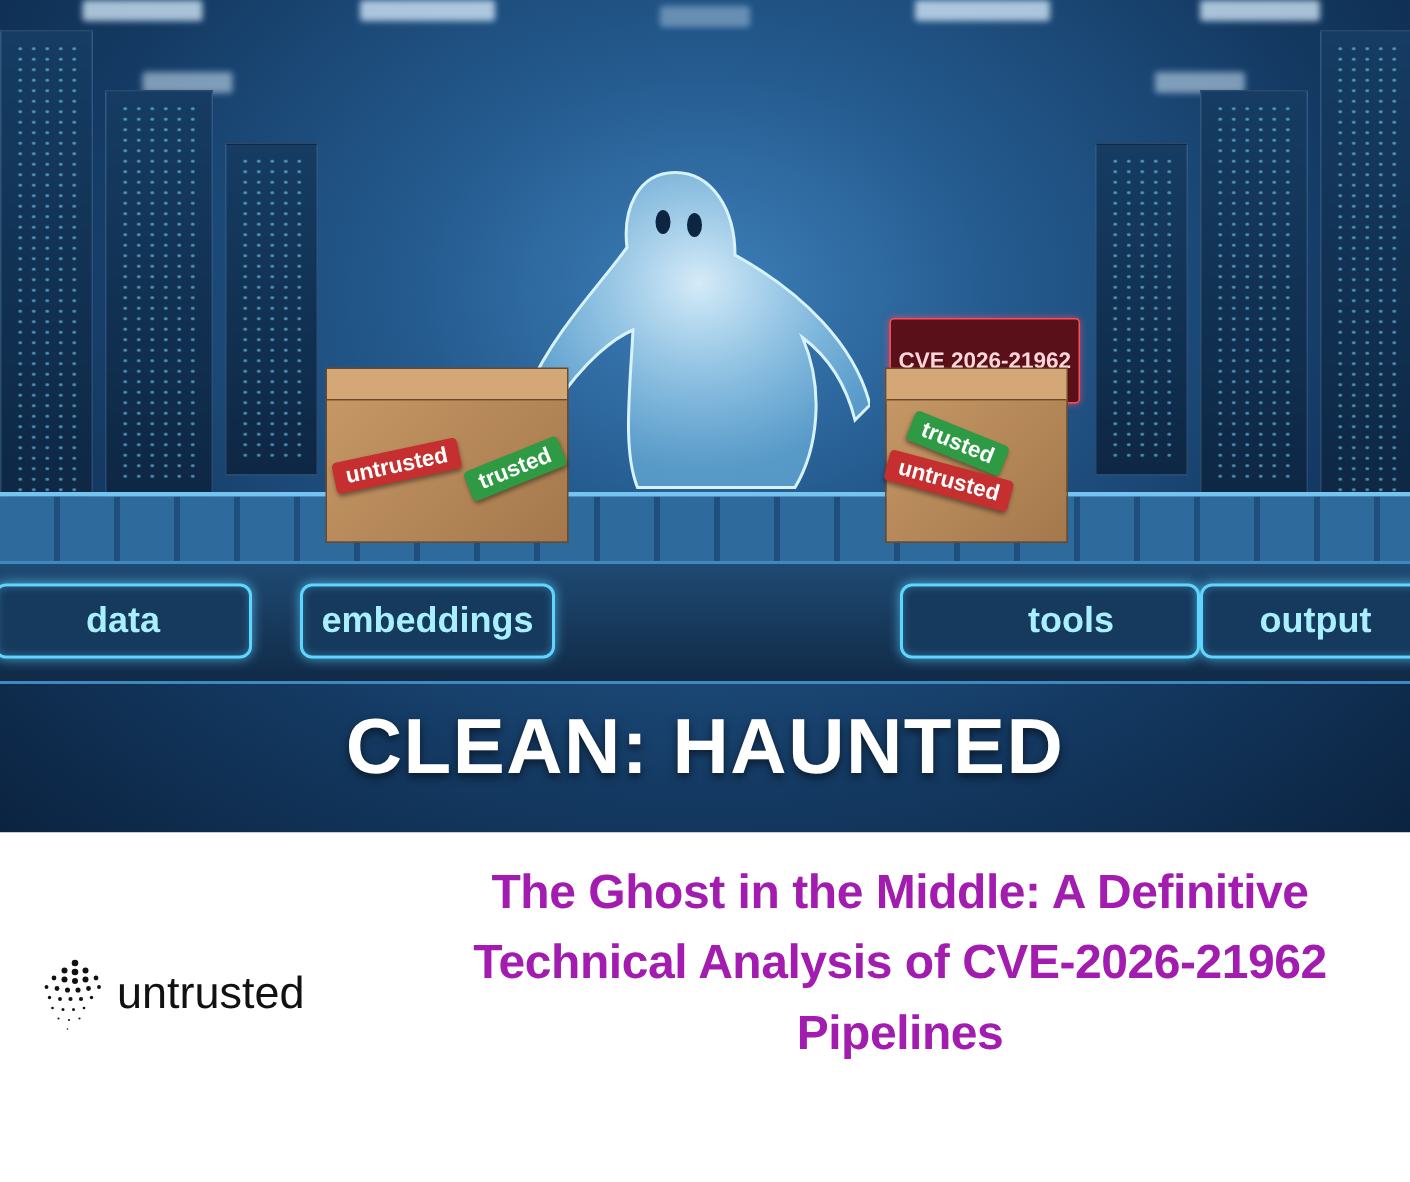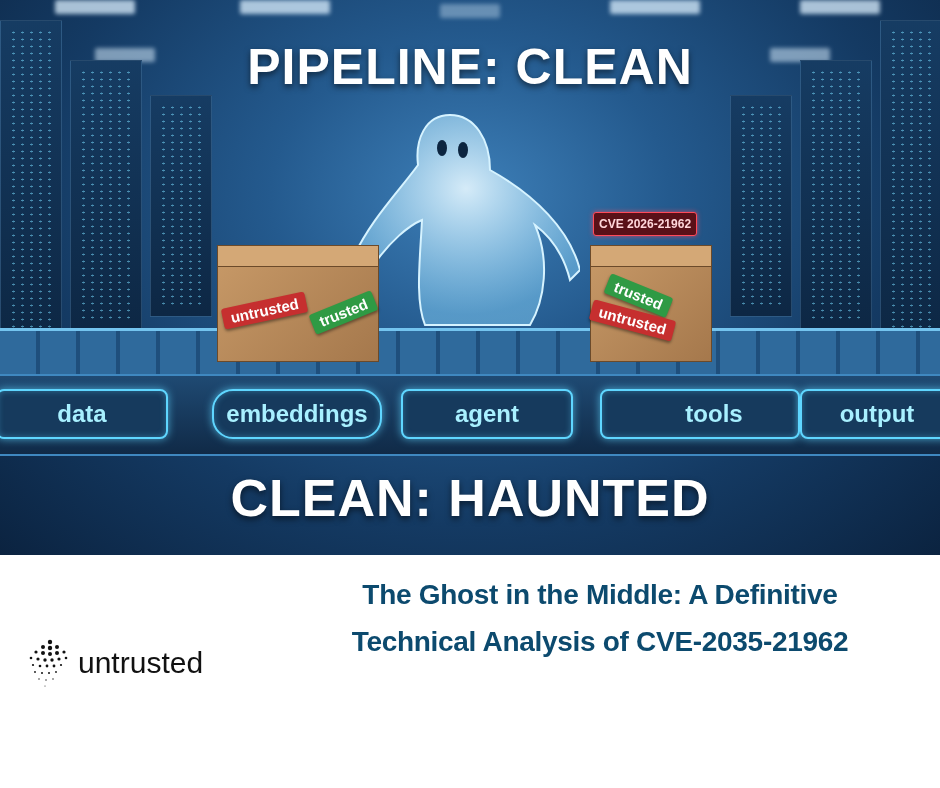--- a/index.html
+++ b/index.html
@@ -18,27 +18,27 @@
     background:repeating-linear-gradient(90deg,#2f6a9c 0 36px,#1f4f7c 36px 40px); border-top:3px solid #74c4ef; }
   .rail { position:absolute; left:0; right:0; top:374px; height:78px; background:linear-gradient(180deg,#1f4a73,#102a47); border-top:2px solid #3f88c0; border-bottom:2px solid #3f88c0; }
   .stage { position:absolute; top:389px; height:46px; border:2px solid #5fd6ff; border-radius:8px;
     background:#163a5d; box-shadow:0 0 8px rgba(95,214,255,0.7), inset 0 0 6px rgba(95,214,255,0.35);
     color:#a8f0ff; font-size:24px; font-weight:700; display:flex; align-items:center; justify-content:center; }
   .box { position:absolute; background:linear-gradient(135deg,#c89a68,#a5784c); border:1px solid #6b4a2a; }
   .box .top { position:absolute; left:0; right:0; top:0; height:20px; background:#d4a876; border-bottom:1px solid #6b4a2a; }
   .tag { position:absolute; padding:2px 8px; border-radius:3px; color:#fff; font-weight:700; font-size:15px; box-shadow:0 2px 3px rgba(0,0,0,0.4); }
   .tag.red { background:#c62f2f; }
   .tag.green { background:#2f9a44; }
-  .cve-label { position:absolute; left:593px; top:212px; padding:4px 5px; background:#5a1018; border:1px solid #ff4a5a; border-radius:3px;
-    color:#ffd6da; font-size:12px; font-weight:700; box-shadow:0 0 5px rgba(255,70,90,0.7); }
+  .cve-label { position:absolute; left:593px; top:212px; padding:19px 5px; background:#5a1018; border:1px solid #ff4a5a; border-radius:3px;
+    color:#ffd6da; font-size:15px; font-weight:700; box-shadow:0 0 5px rgba(255,70,90,0.7); }
   .footer { position:absolute; left:0; top:555px; width:940px; height:233px; background:#fff; }
   .logo { position:absolute; left:28px; top:638px; display:flex; align-items:center; gap:6px; }
   .logo-text { font-size:30px; color:#111; font-family:"Liberation Sans", sans-serif; }
-  .article-title { position:absolute; left:262px; width:676px; top:571px; text-align:center; font-weight:700; font-size:28px;
-    line-height:47px; color:#0c4a6e; font-family:"Liberation Sans", sans-serif; letter-spacing:-0.3px; }
+  .article-title { position:absolute; left:262px; width:676px; top:571px; text-align:center; font-weight:700; font-size:32px;
+    line-height:47px; color:#a21caf; font-family:"Liberation Sans", sans-serif; letter-spacing:-0.3px; }
 </style>
 </head>
 <body>
 
 <div class="hero">
 
   <div class="ceiling-light" style="left:55px;top:0;width:80px;"></div>
   <div class="ceiling-light" style="left:240px;top:0;width:90px;"></div>
   <div class="ceiling-light" style="left:440px;top:4px;width:60px;opacity:.5"></div>
   <div class="ceiling-light" style="left:610px;top:0;width:90px;"></div>
@@ -58,21 +58,20 @@
   <div class="rack" style="left:730px;top:95px;width:60px;height:220px;">
       <div class="dots"></div>
     </div>
   <div class="rack" style="left:800px;top:60px;width:70px;height:270px;">
       <div class="dots"></div>
     </div>
   <div class="rack" style="left:880px;top:20px;width:60px;height:320px;">
       <div class="dots"></div>
     </div>
 
-  <div class="headline top">PIPELINE: CLEAN</div>
 
   <svg class="ghost" viewBox="0 0 250 220">
     <defs>
       <radialGradient id="gg" cx="50%" cy="35%" r="60%">
         <stop offset="0%" stop-color="#e6f7ff" stop-opacity="0.9"></stop>
         <stop offset="100%" stop-color="#7cc6ef" stop-opacity="0.55"></stop>
       </radialGradient>
     </defs>
     <path d="M120 5 C95 5 85 30 88 55 C70 80 40 110 22 150 L40 160 C60 130 80 115 92 110 C90 150 85 190 95 215 L200 215 C215 190 220 150 205 115 C225 130 235 150 240 170 L250 160 C240 120 205 85 160 60 C160 30 145 5 120 5 Z" fill="url(#gg)" stroke="#d6f3ff" stroke-width="2"></path>
     <ellipse cx="112" cy="38" rx="5" ry="8" fill="#0c2540"></ellipse>
@@ -92,22 +91,21 @@
 
   <div class="box" style="left:590px;top:245px;width:120px;height:115px;">
     <div class="top"></div>
   </div>
   <div class="tag green" style="left:605px;top:285px;transform:rotate(22deg);">trusted</div>
   <div class="tag red" style="left:590px;top:310px;transform:rotate(15deg);">untrusted</div>
 
   <div class="rail"></div>
 
   <div class="stage" style="left:-4px;width:168px;">data</div>
-  <div class="stage" style="left:212px;width:166px;border-radius:21px;">embeddings</div>
-  <div class="stage" style="left:401px;width:168px;">agent</div>
+  <div class="stage" style="left:200px;width:166px;">embeddings</div>
   <div class="stage" style="left:600px;width:168px;padding-left:28px;">tools</div>
   <div class="stage" style="left:800px;width:150px;">output</div>
 
   <div class="headline bottom">CLEAN: HAUNTED</div>
 </div>
 
 <div class="footer"></div>
 
 <div class="logo">
   <svg width="44" height="50" viewBox="0 0 44 50">
@@ -140,14 +138,15 @@
         <circle cx="18" cy="42" r="0.7"></circle>
         <circle cx="25" cy="41" r="0.7"></circle>
       <circle cx="17" cy="48" r="0.5"></circle>
     </g>
   </svg>
   <span class="logo-text">untrusted</span>
 </div>
 
 <div class="article-title">
   <div>The Ghost in the Middle: A Definitive</div>
-  <div>Technical Analysis of CVE-2035-21962</div>
+  <div>Technical Analysis of CVE-2026-21962</div>
+  <div>Pipelines</div>
 </div>
 
 </body></html>

